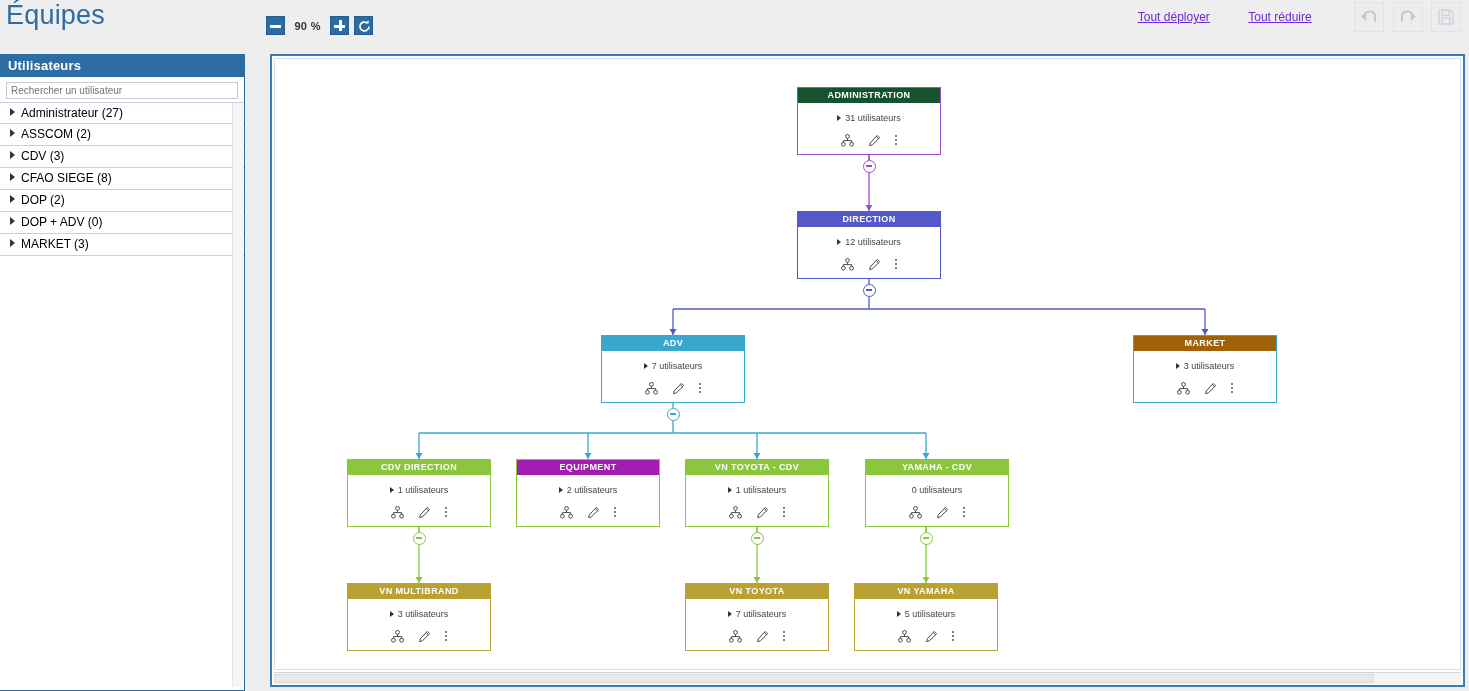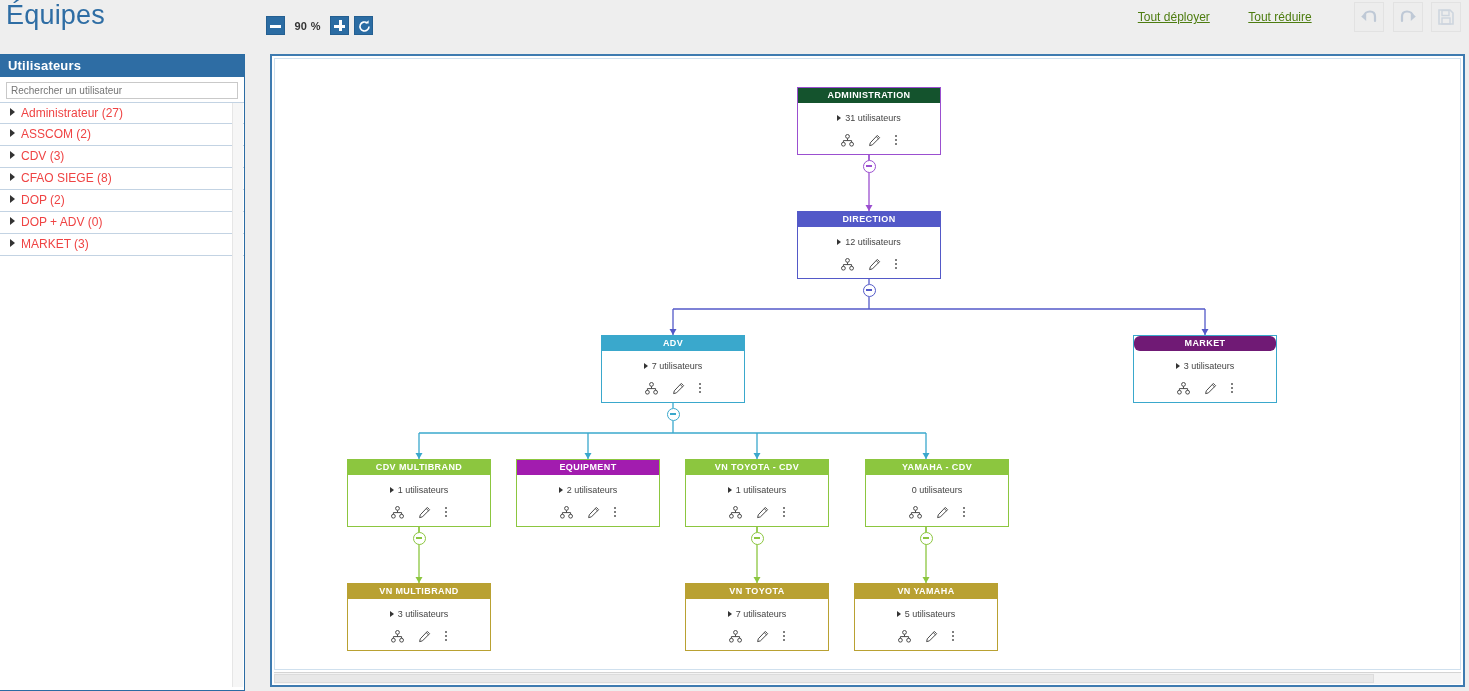--- a/index.html
+++ b/index.html
@@ -42,21 +42,21 @@
   .zbtn.reset svg { position: absolute; left: 2px; top: 2px; }
   #zoom-level {
     display: inline-block; vertical-align: middle;
     font-size: 11px; font-weight: bold; color: #333;
     margin: 0 5px; letter-spacing: .3px;
   }
 
   #top-right { position: absolute; right: 8px; top: 2px; height: 32px; }
   .toplink {
     display: inline-block; vertical-align: middle;
-    font-size: 12px; color: #4d7c0f; text-decoration: underline;
+    font-size: 12px; color: #6d28d9; text-decoration: underline;
     margin-right: 34px; cursor: pointer;
   }
   .toplink:last-of-type { margin-right: 22px; }
   .tbtn {
     display: inline-block; vertical-align: middle;
     width: 30px; height: 30px; background: #ededed;
     border: 1px solid #e2e2e2; margin-left: 4px;
     position: relative; cursor: pointer;
   }
   .tbtn svg { position: absolute; left: 5px; top: 5px; }
@@ -78,21 +78,21 @@
     margin: 5px auto 3px auto;
     border: 1px solid #c9c9c9; background: #fff;
     font-size: 10px; color: #888; padding: 0 4px;
     font-family: "Liberation Sans", sans-serif;
     outline: none;
   }
   #team-list { list-style: none; margin: 0; padding: 0; }
   #team-list li {
     height: 22px; line-height: 21px;
     border-bottom: 1px solid #c3d3e3;
-    font-size: 12px; color: #ef4444; padding-left: 10px;
+    font-size: 12px; color: #000000; padding-left: 10px;
     cursor: pointer; white-space: nowrap;
   }
   #team-list li:first-child { border-top: 1px solid #c3d3e3; }
   .tri {
     display: inline-block; width: 0; height: 0;
     border-left: 5px solid #333;
     border-top: 4px solid transparent;
     border-bottom: 4px solid transparent;
     margin-right: 6px; vertical-align: 1px;
   }
@@ -323,36 +323,36 @@
                 </svg></span><span><svg width="13" height="13" viewBox="0 0 13 13">
 <path d="M9.3 1.4 L11.6 3.7 L4.4 10.9 L1.6 11.6 L2.3 8.8 Z" fill="none" stroke="#4a4a4a" stroke-width="1"></path>
 <path d="M8.2 2.5 L10.5 4.8" fill="none" stroke="#4a4a4a" stroke-width="1"></path>
                 </svg></span><span class="dots"><i></i><i></i><i></i></span></div>
           </div>
         </div>
         <div class="collapse-btn" style="left: 391.5px; top: 349px; border-color: rgb(58, 168, 204); --c: #3aa8cc; box-shadow: none;">
           <span style="position:absolute;left:2px;top:4.3px;width:6px;height:1.5px;background:rgb(58, 168, 204)"></span>
         </div>
         <div class="node" style="left: 858px; top: 276px; border-color: rgb(58, 168, 204);">
-          <div class="node-title" style="background: #701a75; border-radius: 6px;">MARKET</div>
+          <div class="node-title" style="background: #a16207;">MARKET</div>
           <div class="node-body">
             <div class="node-count"><span class="tri-s"></span><span>3 utilisateurs</span></div>
             <div class="node-actions"><span><svg width="13" height="13" viewBox="0 0 13 13">
 <circle cx="6.5" cy="2.4" r="1.9" fill="none" stroke="#4a4a4a" stroke-width="1"></circle>
 <circle cx="2.4" cy="10.2" r="1.9" fill="none" stroke="#4a4a4a" stroke-width="1"></circle>
 <circle cx="10.6" cy="10.2" r="1.9" fill="none" stroke="#4a4a4a" stroke-width="1"></circle>
 <path d="M6.5 4.4 V6.6 M2.4 8.3 V6.6 H10.6 V8.3" fill="none" stroke="#4a4a4a" stroke-width="1"></path>
                 </svg></span><span><svg width="13" height="13" viewBox="0 0 13 13">
 <path d="M9.3 1.4 L11.6 3.7 L4.4 10.9 L1.6 11.6 L2.3 8.8 Z" fill="none" stroke="#4a4a4a" stroke-width="1"></path>
 <path d="M8.2 2.5 L10.5 4.8" fill="none" stroke="#4a4a4a" stroke-width="1"></path>
                 </svg></span><span class="dots"><i></i><i></i><i></i></span></div>
           </div>
         </div>
         <div class="node" style="left: 72px; top: 400px; border-color: rgb(140, 198, 63);">
-          <div class="node-title" style="background: rgb(140, 198, 63);">CDV MULTIBRAND</div>
+          <div class="node-title" style="background: rgb(140, 198, 63);">CDV DIRECTION</div>
           <div class="node-body">
             <div class="node-count"><span class="tri-s"></span><span>1 utilisateurs</span></div>
             <div class="node-actions"><span><svg width="13" height="13" viewBox="0 0 13 13">
 <circle cx="6.5" cy="2.4" r="1.9" fill="none" stroke="#4a4a4a" stroke-width="1"></circle>
 <circle cx="2.4" cy="10.2" r="1.9" fill="none" stroke="#4a4a4a" stroke-width="1"></circle>
 <circle cx="10.6" cy="10.2" r="1.9" fill="none" stroke="#4a4a4a" stroke-width="1"></circle>
 <path d="M6.5 4.4 V6.6 M2.4 8.3 V6.6 H10.6 V8.3" fill="none" stroke="#4a4a4a" stroke-width="1"></path>
                 </svg></span><span><svg width="13" height="13" viewBox="0 0 13 13">
 <path d="M9.3 1.4 L11.6 3.7 L4.4 10.9 L1.6 11.6 L2.3 8.8 Z" fill="none" stroke="#4a4a4a" stroke-width="1"></path>
 <path d="M8.2 2.5 L10.5 4.8" fill="none" stroke="#4a4a4a" stroke-width="1"></path>

